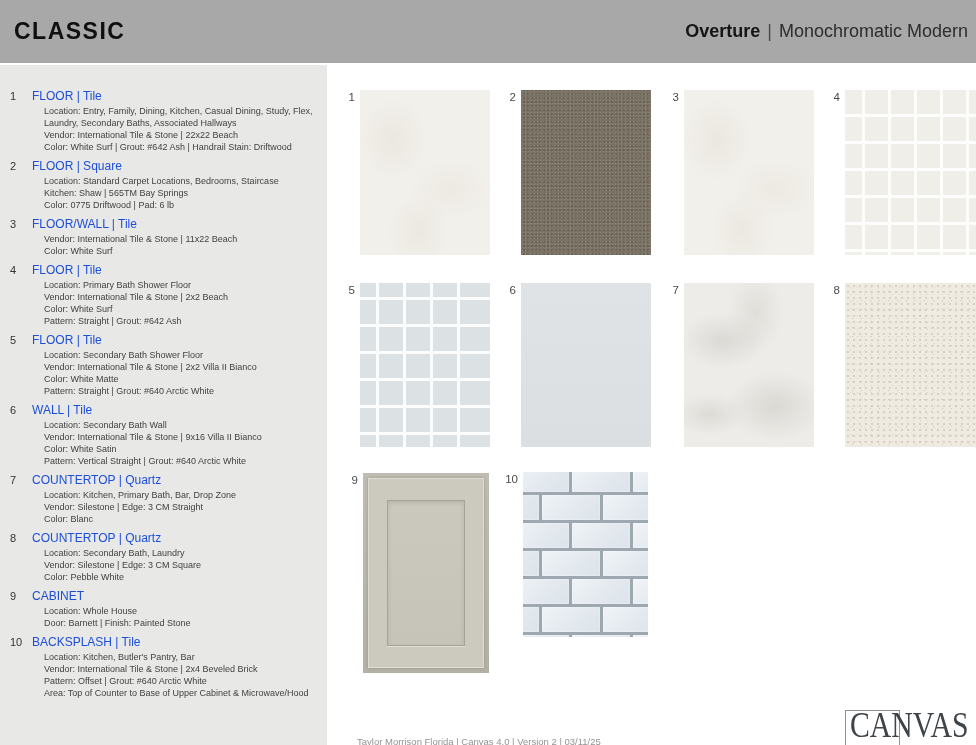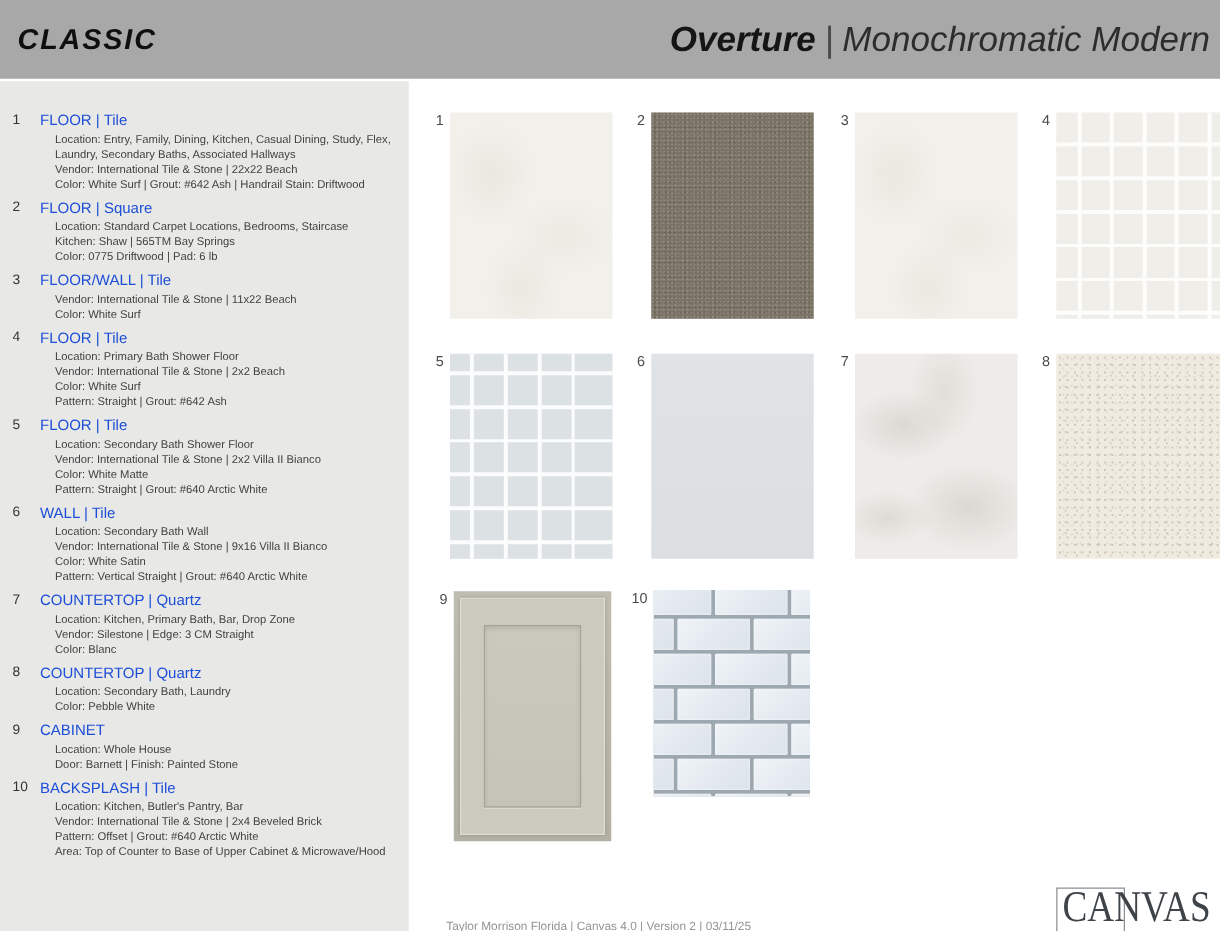--- a/index.html
+++ b/index.html
@@ -3,23 +3,23 @@
 <meta charset="utf-8">
 <style>
   html,body{margin:0;padding:0;}
   body{width:976px;height:745px;overflow:hidden;background:#ffffff;
        font-family:"Liberation Sans", sans-serif;}
   .page{position:relative;width:976px;height:745px;overflow:hidden;background:#ffffff;}
 
   
   .header{position:absolute;left:0;top:0;width:976px;height:63px;background:#a8a8a8;
           display:flex;align-items:center;justify-content:space-between;box-sizing:border-box;
-          padding:0 8px 0 14px;font-style:italic;}
+          padding:0 8px 0 14px;}
   .brand{font-size:23px;font-weight:bold;letter-spacing:1.5px;color:#0f0f0f;}
-  .collection{font-size:28px;color:#2d2d2d;white-space:nowrap;}
+  .collection{font-size:18px;color:#2d2d2d;white-space:nowrap;}
   .coll-name{font-weight:bold;color:#151515;}
   .coll-sep{font-weight:300;color:#4a4a4a;padding:0 7px;}
   .coll-style{font-weight:400;color:#2d2d2d;}
 
   
   .sidebar{position:absolute;left:0;top:65px;width:327px;height:680px;background:#e8e8e6;
            box-sizing:border-box;padding:23px 14px 0 10px;overflow:hidden;}
   .spec-item{display:flex;margin-bottom:5px;}
   .spec-num{width:22px;flex:0 0 22px;font-size:11px;color:#333;padding-top:2px;}
   .spec-body{flex:1;min-width:0;}
@@ -201,20 +201,21 @@
             </div>
     </div>
   </div>
 
   <div class="spec-item">
     <div class="spec-num">8</div>
     <div class="spec-body">
       <div class="spec-title">COUNTERTOP | Quartz</div>
       <div class="spec-lines">
               <div class="spec-line">Location: Secondary Bath, Laundry</div>
+              <div class="spec-line">Vendor: Silestone | Edge: 3 CM Square</div>
               <div class="spec-line">Color: Pebble White</div>
             </div>
     </div>
   </div>
 
   <div class="spec-item">
     <div class="spec-num">9</div>
     <div class="spec-body">
       <div class="spec-title">CABINET</div>
       <div class="spec-lines">

